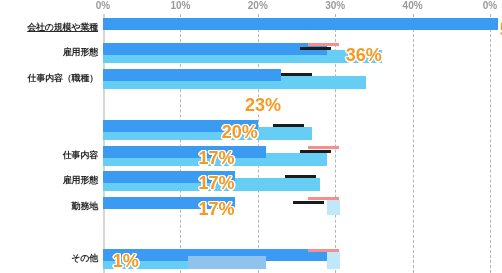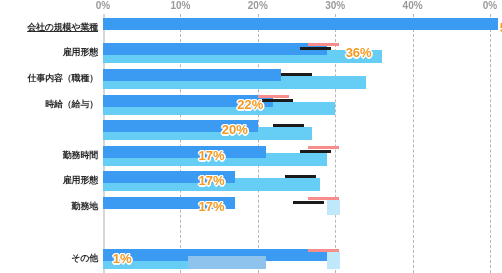--- a/index.html
+++ b/index.html
@@ -34,21 +34,21 @@
   .bars{position:absolute;left:103px;top:0;}
   .bar{position:absolute;left:0;}
   .bar.dark{background:#3b9bf2;}
   .bar.light{background:#66cdf4;}
   .bar.pale{background:#8dc3ec;}
   .bar.paler{background:#bfe9fb;}
   .bar.red{background:#f78d8d;}
   .bar.black{background:#1b1b1b;}
   .value{
     position:absolute;
-    font-size:13px;font-weight:bold;color:#f59a23;
+    font-size:18px;font-weight:bold;color:#f59a23;
     white-space:nowrap;
     text-shadow:
       1.5px 0 0 #fff,-1.5px 0 0 #fff,0 1.5px 0 #fff,0 -1.5px 0 #fff,
       1px 1px 0 #fff,-1px 1px 0 #fff,1px -1px 0 #fff,-1px -1px 0 #fff;
   }
 </style>
 </head>
 <body>
 
 <div id="chart">
@@ -91,40 +91,30 @@
       </div>
       <div class="row" style="top: 54px; height: 25px;">
         <div class="cat-label" style="top: 4px;">仕事内容（職種）</div>
         <div class="bars" style="width: 387px; height: 25px;">
           <div class="bar light" style="width: 263.16px; top: 8px; height: 13px;"></div>
           <div class="bar dark" style="width: 178.02px; top: 1px; height: 12px;"></div>
           <div class="bar black" style="left: 178.02px; width: 30.96px; top: 5px; height: 3px;"></div>
         </div>
         <div class="value" style="left: 245.02px; top: 3px; margin-top: 24px;">23%</div>
       </div>
-      <div class="row" style="top: 80px; height: 25px;">
-        <div class="cat-label" style="top: 4px;">時給（給与）</div>
-        <div class="bars" style="width: 387px; height: 25px;">
-          <div class="bar light" style="width: 232.2px; top: 8px; height: 13px;"></div>
-          <div class="bar dark" style="width: 170.28px; top: 1px; height: 12px;"></div>
-          <div class="bar red" style="left: 154.8px; width: 30.96px; top: 1px; height: 3px;"></div>
-          <div class="bar black" style="left: 158.67px; width: 30.96px; top: 5px; height: 3px;"></div>
-        </div>
-        <div class="value" style="left: 237.28px; top: 3px;">22%</div>
-      </div>
       <div class="row" style="top: 105px; height: 25px;">
         <div class="bars" style="width: 387px; height: 25px;">
           <div class="bar light" style="width: 208.98px; top: 8px; height: 13px;"></div>
           <div class="bar dark" style="width: 154.8px; top: 1px; height: 12px;"></div>
           <div class="bar black" style="left: 170.28px; width: 30.96px; top: 5px; height: 3px;"></div>
         </div>
         <div class="value" style="left: 221.8px; top: 3px;">20%</div>
       </div>
       <div class="row" style="top: 131px; height: 25px;">
-        <div class="cat-label" style="top: 4px;">勤務時間</div>
+        <div class="cat-label" style="top: 4px;">仕事内容</div>
         <div class="bars" style="width: 387px; height: 25px;">
           <div class="bar light" style="width: 224.46px; top: 8px; height: 13px;"></div>
           <div class="bar dark" style="width: 162.54px; top: 1px; height: 12px;"></div>
           <div class="bar red" style="left: 205.11px; width: 30.96px; top: 1px; height: 3px;"></div>
           <div class="bar black" style="left: 197.37px; width: 30.96px; top: 5px; height: 3px;"></div>
         </div>
         <div class="value" style="left: 198.58px; top: 3px;">17%</div>
       </div>
       <div class="row" style="top: 156px; height: 25px;">
         <div class="cat-label" style="top: 4px;">雇用形態</div>

